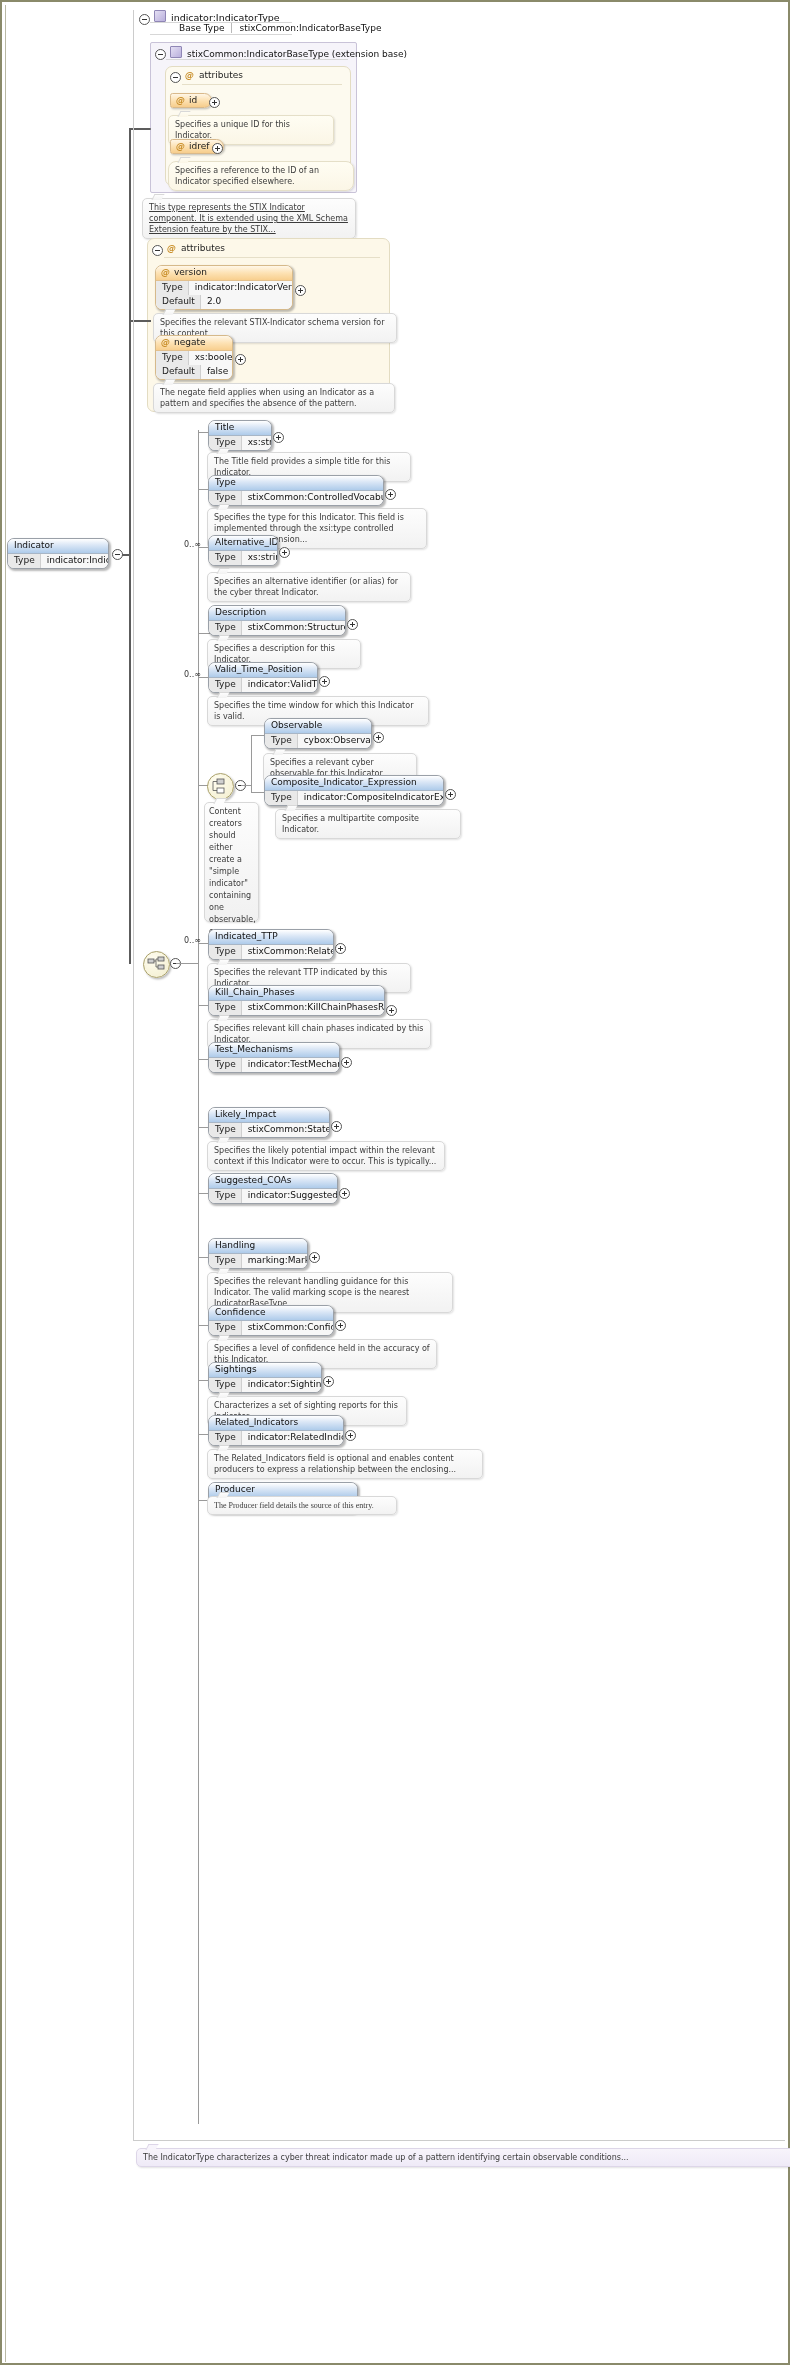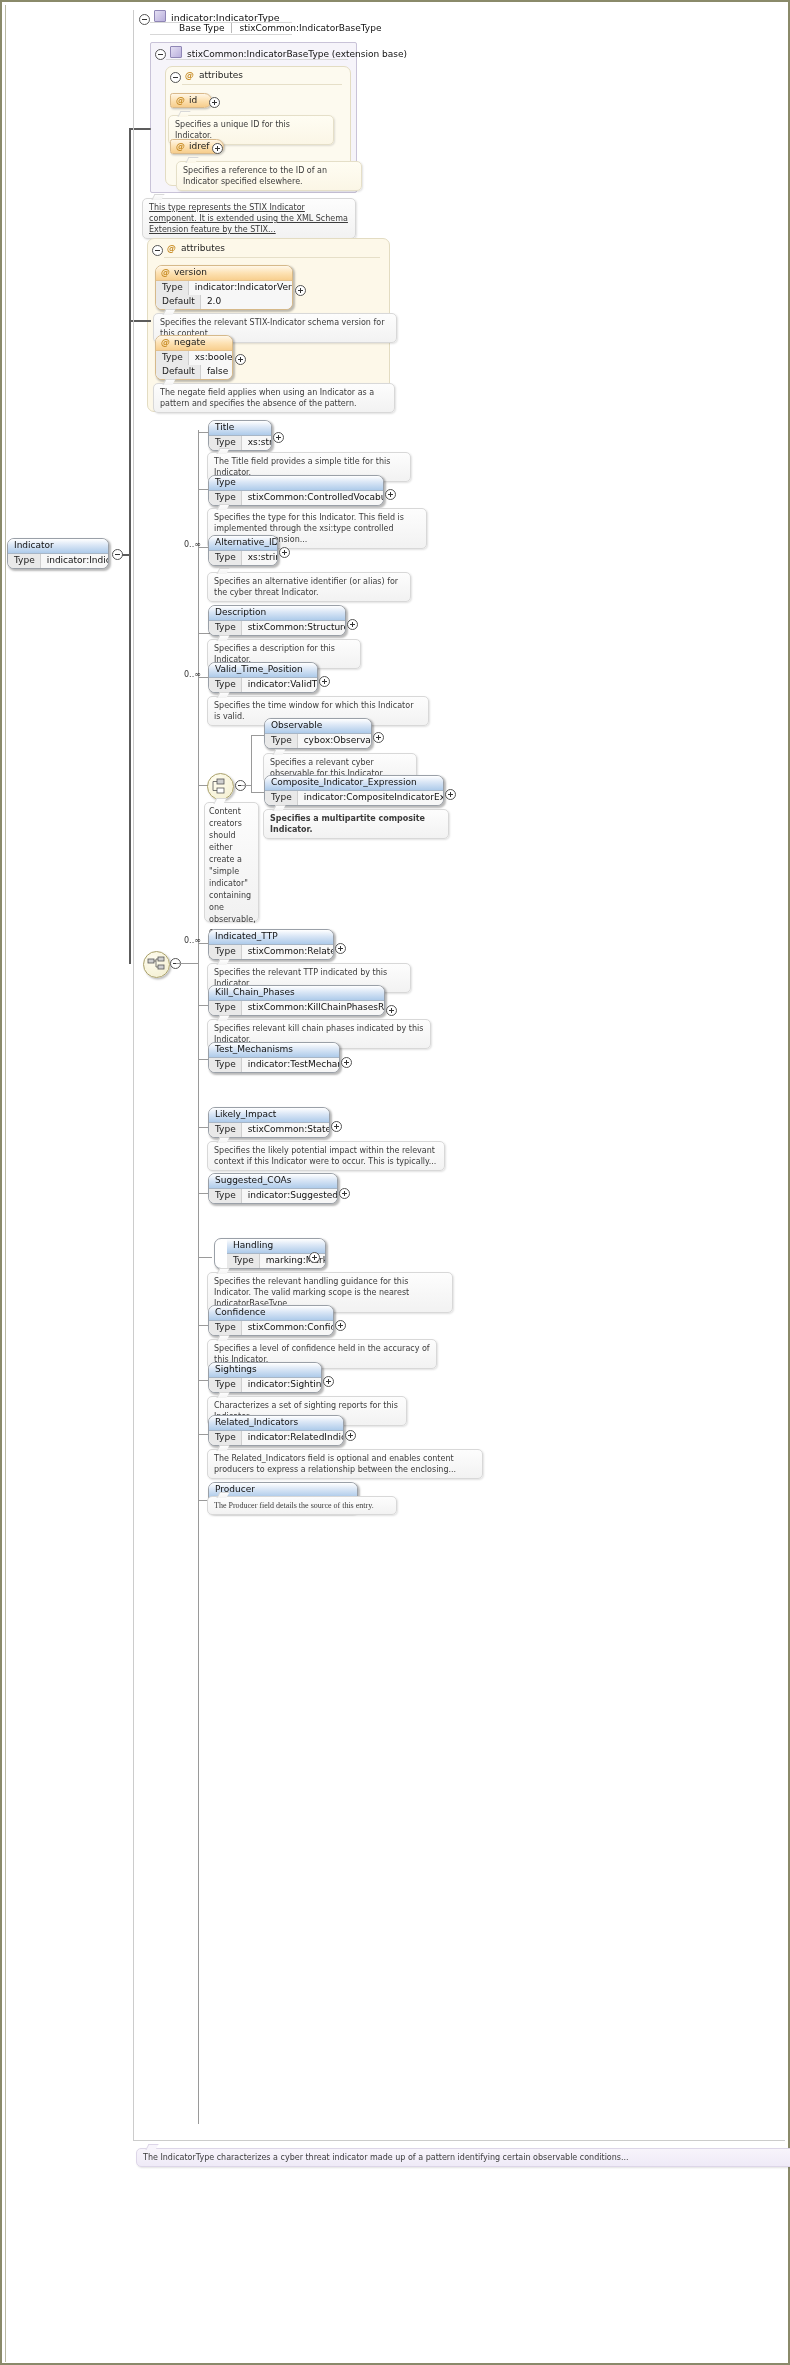--- a/index.html
+++ b/index.html
@@ -177,21 +177,21 @@
   <div class="circ plus" style="left:207px;top:95px;"></div>
   <div class="anno cream" style="left:166px;top:113px;width:152px;">
     <span class="tick"></span>
     <span>Specifies a unique ID for this Indicator.</span>
   </div>
 
   <div class="apill" style="left:168px;top:137px;">
     <span class="at">@</span><span>idref</span>
   </div>
   <div class="circ plus" style="left:210px;top:141px;"></div>
-  <div class="anno cream" style="left:174px;top:159px;width:172px;">
+  <div class="anno cream" style="left:166px;top:159px;width:172px;border-radius:8px;">
     <span class="tick"></span>
     <span>Specifies a reference to the ID of an Indicator specified elsewhere.</span>
   </div>
 
   <div class="anno" style="left:140px;top:196px;width:200px;text-decoration:underline;">
     <span class="tick"></span>
     <span>This type represents the STIX Indicator component. It is extended using the XML Schema Extension feature by the STIX...</span>
   </div>
 
   <div class="panel cream2" style="left:145px;top:236px;width:241px;height:172px;"></div>
@@ -367,21 +367,21 @@
 
   <div class="hline" style="left:249px;top:790px;width:15px;"></div>
   <div class="node" style="left:262px;top:773px;width:178px;">
     <div class="nhead">Composite_Indicator_Expression</div>
     <div class="nrow">
       <div class="lbl">Type</div>
       <div class="val">indicator:CompositeIndicatorExpressionType</div>
     </div>
   </div>
   <div class="circ plus" style="left:443px;top:787px;"></div>
-  <div class="anno" style="left:261px;top:807px;width:172px;font-weight:bold;">
+  <div class="anno" style="left:273px;top:807px;width:172px;">
     <span class="tick"></span>
     <span>Specifies a multipartite composite Indicator.</span>
   </div>
 
   <div class="vanno" style="left:202px;top:800px;width:45px;height:112px;">
     <span class="tick" style="position:absolute;left:10px;top:-5px;width:9px;height:5px;background:#fdfdfd;border-left:1px solid #d8d8d8;border-top:1px solid #d8d8d8;transform:skewX(-28deg);"></span>
     <span>Content creators should either create a "simple indicator" containing one observable, or a "composite indicator"..</span>
   </div>
 
   <div class="hline" style="left:196px;top:941px;width:14px;"></div>
@@ -441,21 +441,21 @@
   <div class="node" style="left:206px;top:1171px;width:128px;">
     <div class="nhead">Suggested_COAs</div>
     <div class="nrow">
       <div class="lbl">Type</div>
       <div class="val">indicator:SuggestedCOAsType</div>
     </div>
   </div>
   <div class="circ plus" style="left:337px;top:1186px;"></div>
 
   <div class="hline" style="left:196px;top:1255px;width:14px;"></div>
-  <div class="node" style="left:212px;top:1236px;width:98px;padding-left:12px;">
+  <div class="node" style="left:206px;top:1236px;width:98px;">
     <div class="nhead">Handling</div>
     <div class="nrow">
       <div class="lbl">Type</div>
       <div class="val">marking:MarkingType</div>
     </div>
   </div>
   <div class="circ plus" style="left:307px;top:1250px;"></div>
   <div class="anno" style="left:205px;top:1270px;width:232px;">
     <span class="tick"></span>
     <span>Specifies the relevant handling guidance for this Indicator. The valid marking scope is the nearest IndicatorBaseType...</span>

